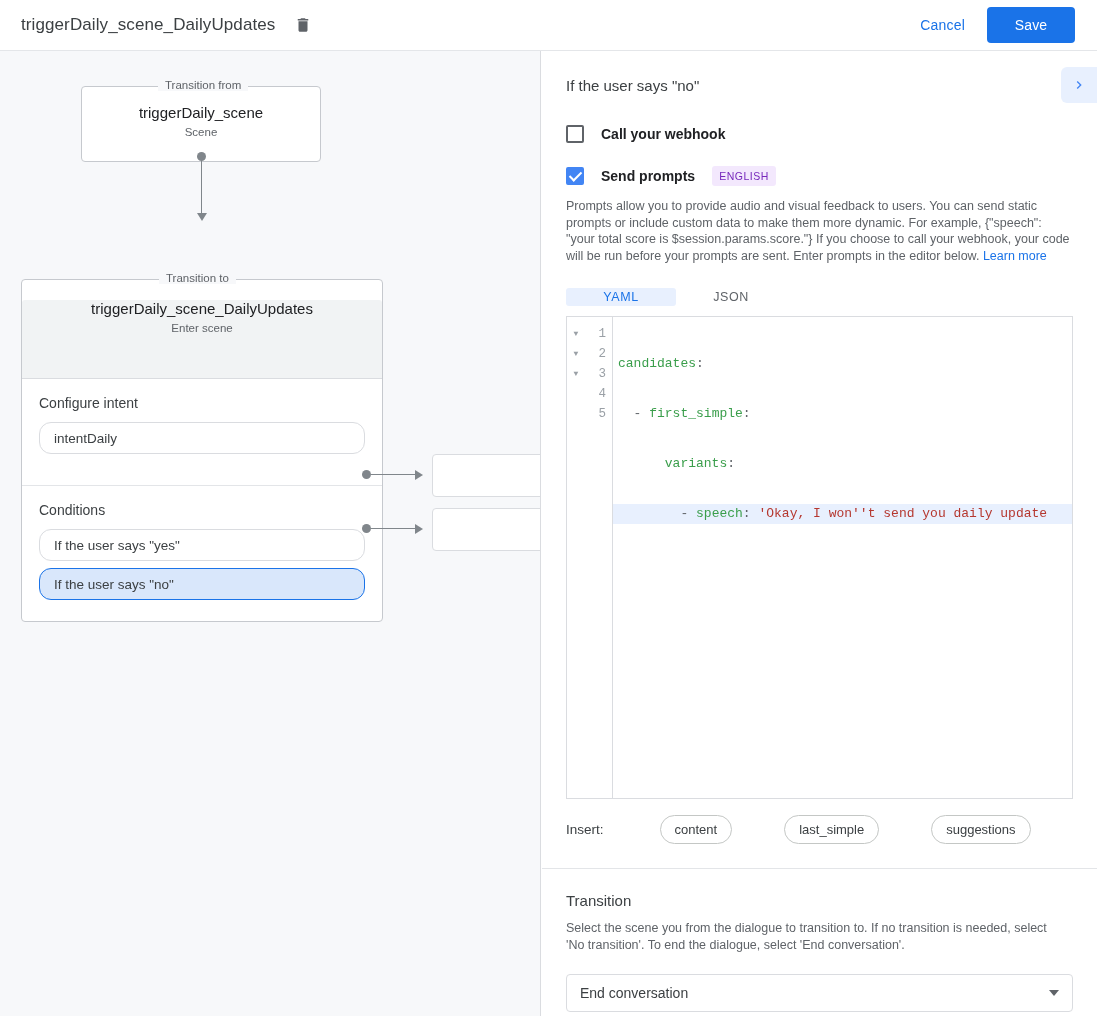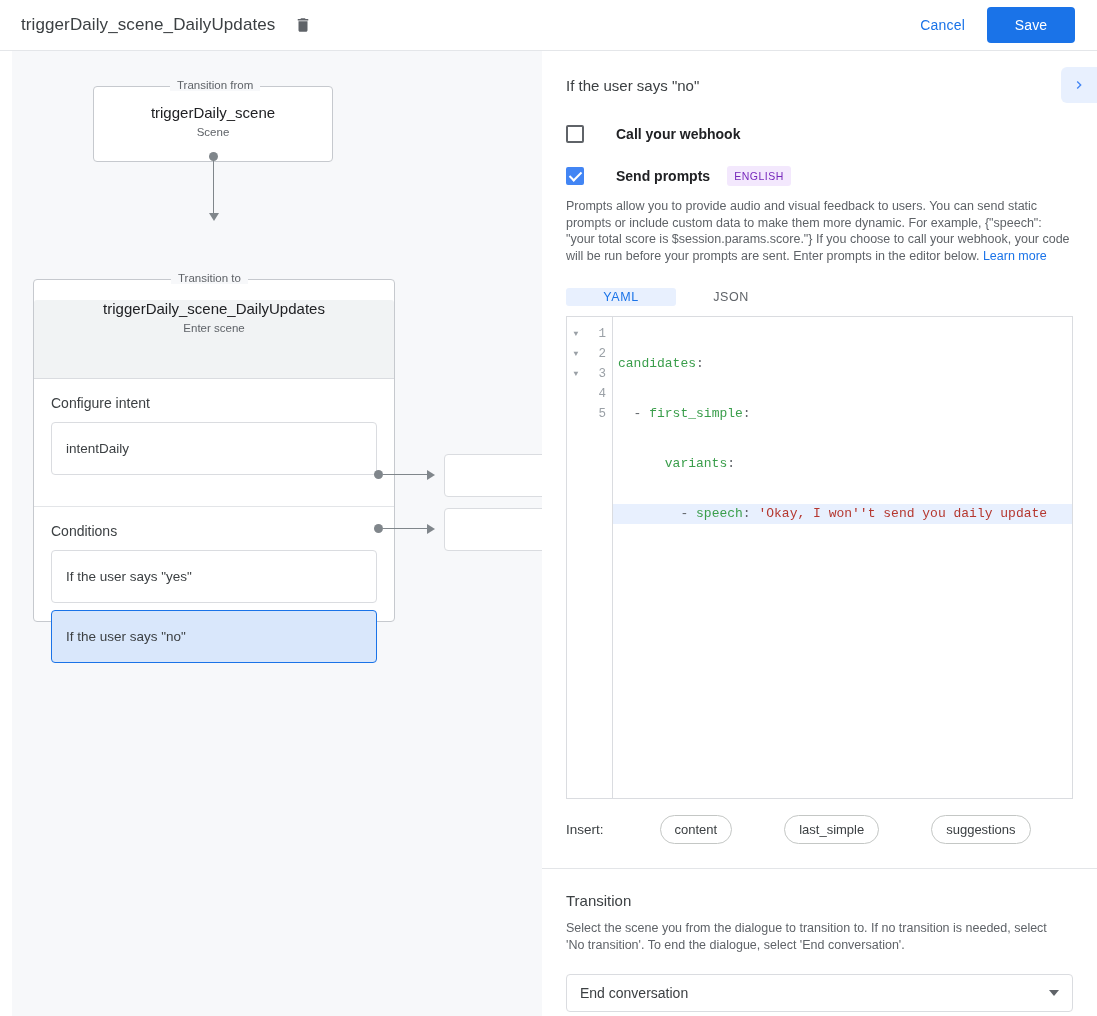--- a/index.html
+++ b/index.html
@@ -59,21 +59,21 @@
     font-size: 14px;
     font-weight: 500;
     letter-spacing: .2px;
     cursor: pointer;
     font-family: inherit;
   }
 
   
   .canvas {
     position: absolute;
-    top: 51px; left: 12px;
+    top: 51px; left: 0;
     width: 541px; height: 965px;
     background: #f7f8fa;
     border-right: 1px solid #dadce0;
     overflow: hidden;
   }
 
   .fieldset-box {
     position: absolute;
     border: 1px solid #c6c9ce;
     border-radius: 4px;
@@ -149,23 +149,23 @@
   .section + .section {
     border-top: 1px solid #e3e5e8;
     margin-top: 31px;
   }
   .section-label {
     font-size: 14px;
     color: #3c4043;
     margin-bottom: 11px;
   }
   .chip-field {
-    height: 53px;
+    height: 32px;
     border: 1px solid #dadce0;
-    border-radius: 4px;
+    border-radius: 12px;
     background: #fff;
     display: flex;
     align-items: center;
     padding-left: 14px;
     font-size: 13.5px;
     color: #3c4043;
     cursor: pointer;
     position: relative;
   }
   .chip-field.selected {
@@ -253,21 +253,21 @@
   .cb.checked::after {
     content: "";
     position: absolute;
     left: 4px; top: 0px;
     width: 5px; height: 10px;
     border: solid #fff;
     border-width: 0 2px 2px 0;
     transform: rotate(45deg);
   }
   .cb-label {
-    margin-left: 32px;
+    margin-left: 17px;
     font-size: 14px;
     font-weight: bold;
     color: #202124;
   }
   .lang-badge {
     margin-left: 17px;
     background: #f3e8fd;
     color: #7627bb;
     font-size: 10.5px;
     letter-spacing: .5px;

